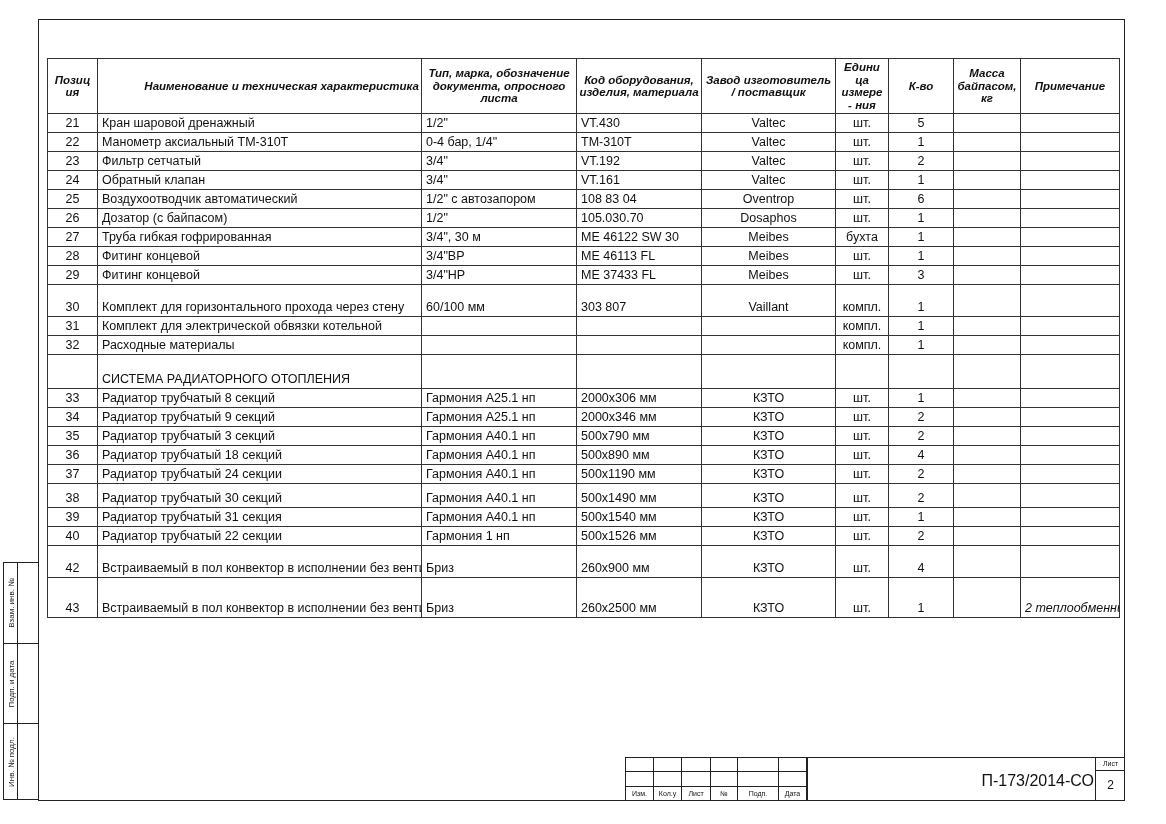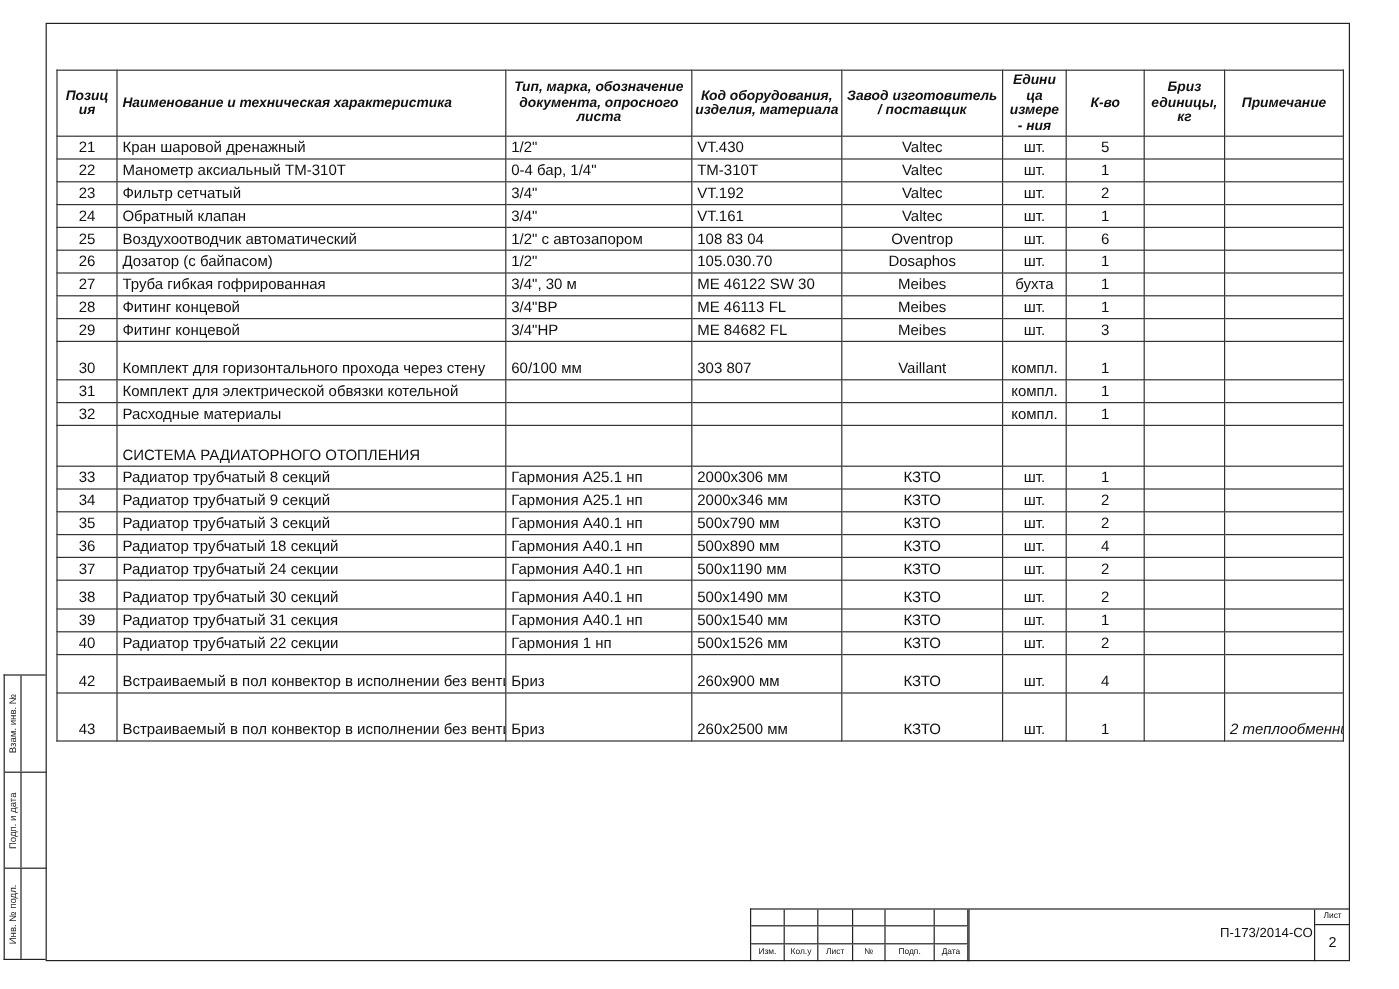--- a/index.html
+++ b/index.html
@@ -4,21 +4,21 @@
 <style>
   * { box-sizing: border-box; margin: 0; padding: 0; }
   html, body { width: 1166px; height: 824px; background: #fff; overflow: hidden; }
   body { position: relative; font-family: "Liberation Sans", sans-serif; color: #111; }
 
   .frame { position: absolute; left: 38px; top: 19px; width: 1087px; height: 782px; border: 1.5px solid #222; }
 
   table.spec { position: absolute; left: 47px; top: 58px; width: 1072px; border-collapse: collapse; table-layout: fixed; }
   table.spec th, table.spec td { border: 1px solid #333; font-size: 12.5px; line-height: 14px; padding: 0 4px; vertical-align: bottom; white-space: nowrap; overflow: hidden; }
   table.spec th { font-style: italic; font-weight: bold; font-size: 11.5px; line-height: 12.5px; text-align: center; vertical-align: middle; white-space: normal; padding: 1px 2px; height: 55px; }
-  table.spec th.left { text-align: left; padding-left: 4px; margin-left: 31px; }
+  table.spec th.left { text-align: right; padding-left: 4px; margin-left: 31px; }
   table.spec tbody tr { height: 19px; }
   table.spec tbody td { padding-bottom: 2px; }
   tr.tall2 { height: 32px !important; }
   tr.tall-sec { height: 34px !important; }
   tr.tall24 { height: 24px !important; }
   tr.tall40 { height: 40px !important; }
   td.c { text-align: center; }
   td.wrap { white-space: normal; }
   td.small { font-size: 12px; text-align: center; }
   td.note { font-style: italic; font-size: 11px; line-height: 12px; text-align: center; white-space: normal; vertical-align: bottom; }
@@ -29,21 +29,21 @@
   .side-label { position: absolute; left: 0; top: 0; width: 14px; height: 100%; border-right: 1px solid #222; }
   .side-label span { position: absolute; left: 50%; top: 50%; transform: translate(-50%, -50%) rotate(-90deg); font-size: 8px; white-space: nowrap; color: #222; }
 
   .title-block { position: absolute; left: 625px; top: 757px; width: 500px; height: 44px; border-top: 1.5px solid #222; border-left: 1.5px solid #222; }
   .tb-grid { position: absolute; left: 0; top: 0; width: 181px; height: 43px; }
   .tb-row { display: flex; height: 14.3px; border-bottom: 1px solid #222; }
   .tb-row:last-child { border-bottom: none; }
   .tb-row .cell { border-right: 1px solid #222; height: 100%; font-size: 7px; text-align: center; line-height: 14px; overflow: hidden; }
   .tb-row.mid { border-bottom: 1.5px solid #222; }
   .tb-code { position: absolute; left: 181px; top: 0; width: 289px; height: 43px; border-left: 1px solid #222; }
-  .tb-code span { position: absolute; right: 2px; top: 14px; font-size: 11px; padding-left: 40px; }
+  .tb-code span { position: absolute; right: 2px; top: 14px; font-size: 16px; padding-left: 40px; }
   .tb-sheet { position: absolute; right: 0; top: 0; width: 30px; height: 43px; border-left: 1.5px solid #222; }
   .tb-sheet .lbl { height: 13px; border-bottom: 1px solid #222; font-size: 7px; text-align: center; line-height: 12px; }
   .tb-sheet .num { font-size: 12px; text-align: center; line-height: 28px; }
 </style>
 </head>
 <body>
 
 <div class="frame"></div>
 
 <table class="spec">
@@ -60,21 +60,21 @@
   </colgroup>
   <thead>
     <tr>
       <th>Позиц ия</th>
       <th class="left">Наименование и техническая характеристика</th>
       <th>Тип, марка, обозначение документа, опросного листа</th>
       <th>Код оборудования, изделия, материала</th>
       <th>Завод изготовитель / поставщик</th>
       <th>Едини ца измере - ния</th>
       <th>К-во</th>
-      <th>Бриз единицы, кг</th>
+      <th>Масса байпасом, кг</th>
       <th>Примечание</th>
     </tr>
   </thead>
   <tbody id="rows">
       <tr>
         <td class="c">21</td>
         <td>Кран шаровой дренажный</td>
         <td>1/2"</td>
         <td>VT.430</td>
         <td class="c">Valtec</td>
@@ -157,21 +157,21 @@
         <td class="c">Meibes</td>
         <td class="c small">шт.</td>
         <td class="c">1</td>
         <td class="c"></td>
         <td class="note"></td>
       </tr>
       <tr>
         <td class="c">29</td>
         <td>Фитинг концевой</td>
         <td>3/4"НР</td>
-        <td>ME 84682 FL</td>
+        <td>ME 37433 FL</td>
         <td class="c">Meibes</td>
         <td class="c small">шт.</td>
         <td class="c">3</td>
         <td class="c"></td>
         <td class="note"></td>
       </tr>
       <tr class="tall2">
         <td class="c">30</td>
         <td class="wrap">Комплект для горизонтального прохода через стену</td>
         <td>60/100 мм</td>

